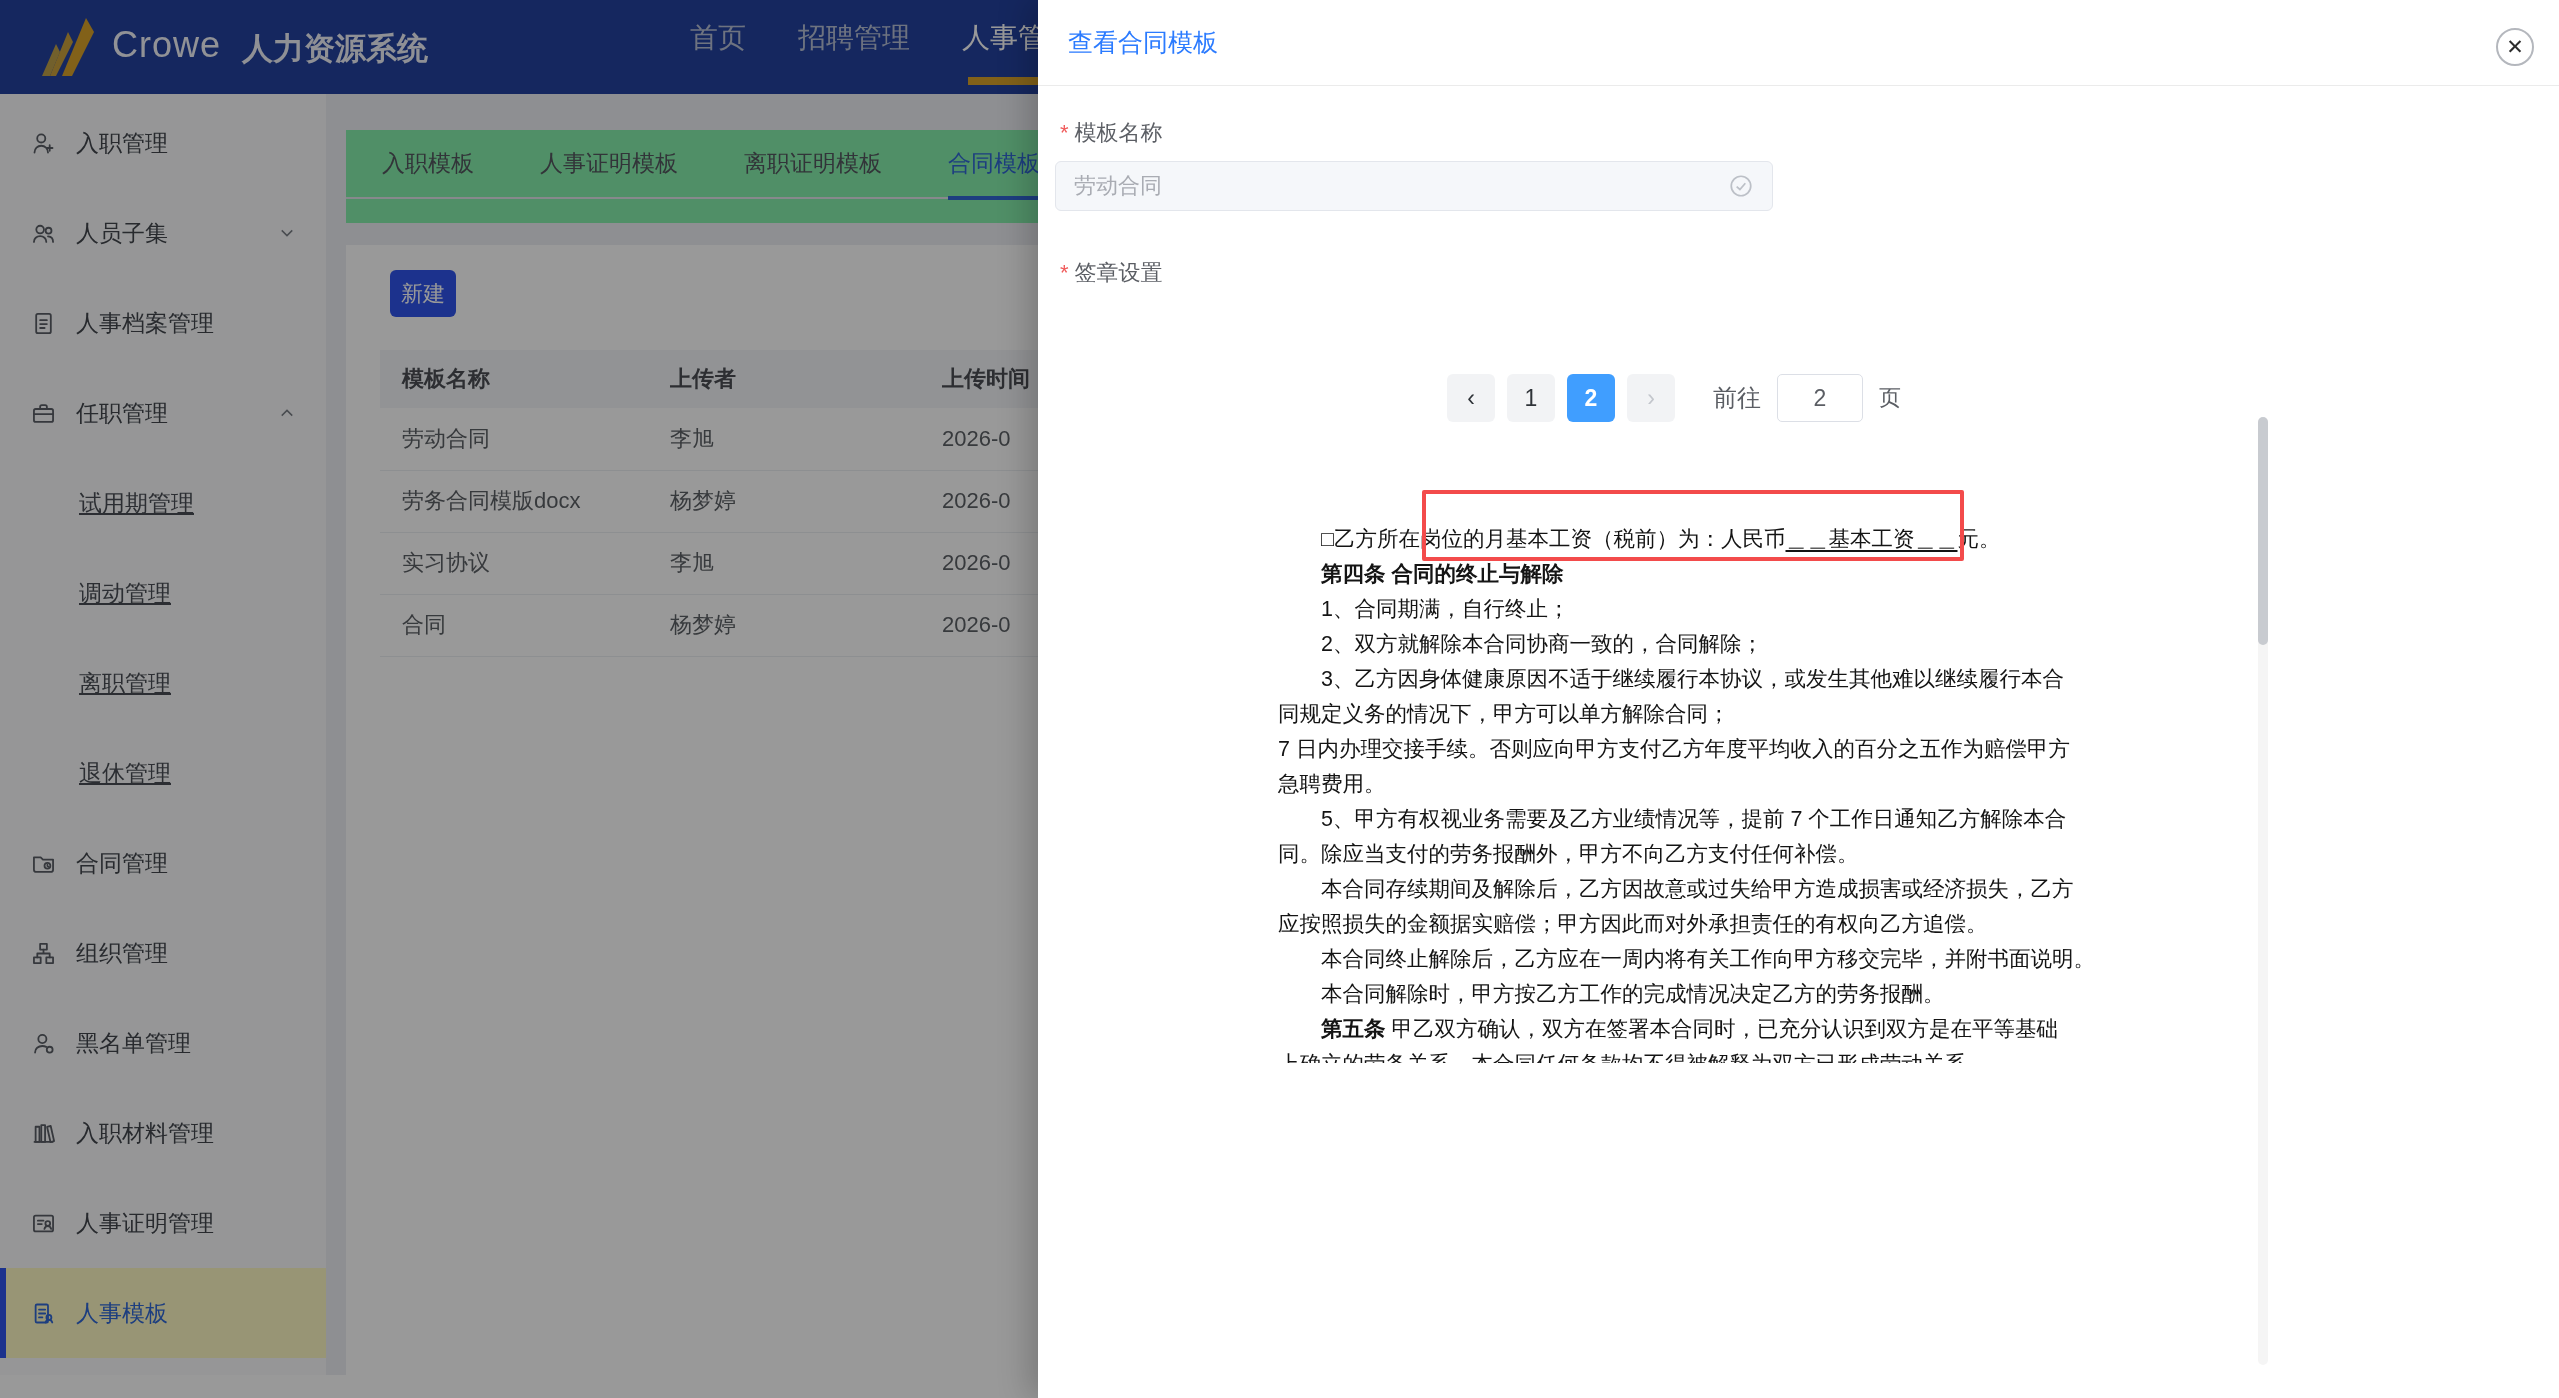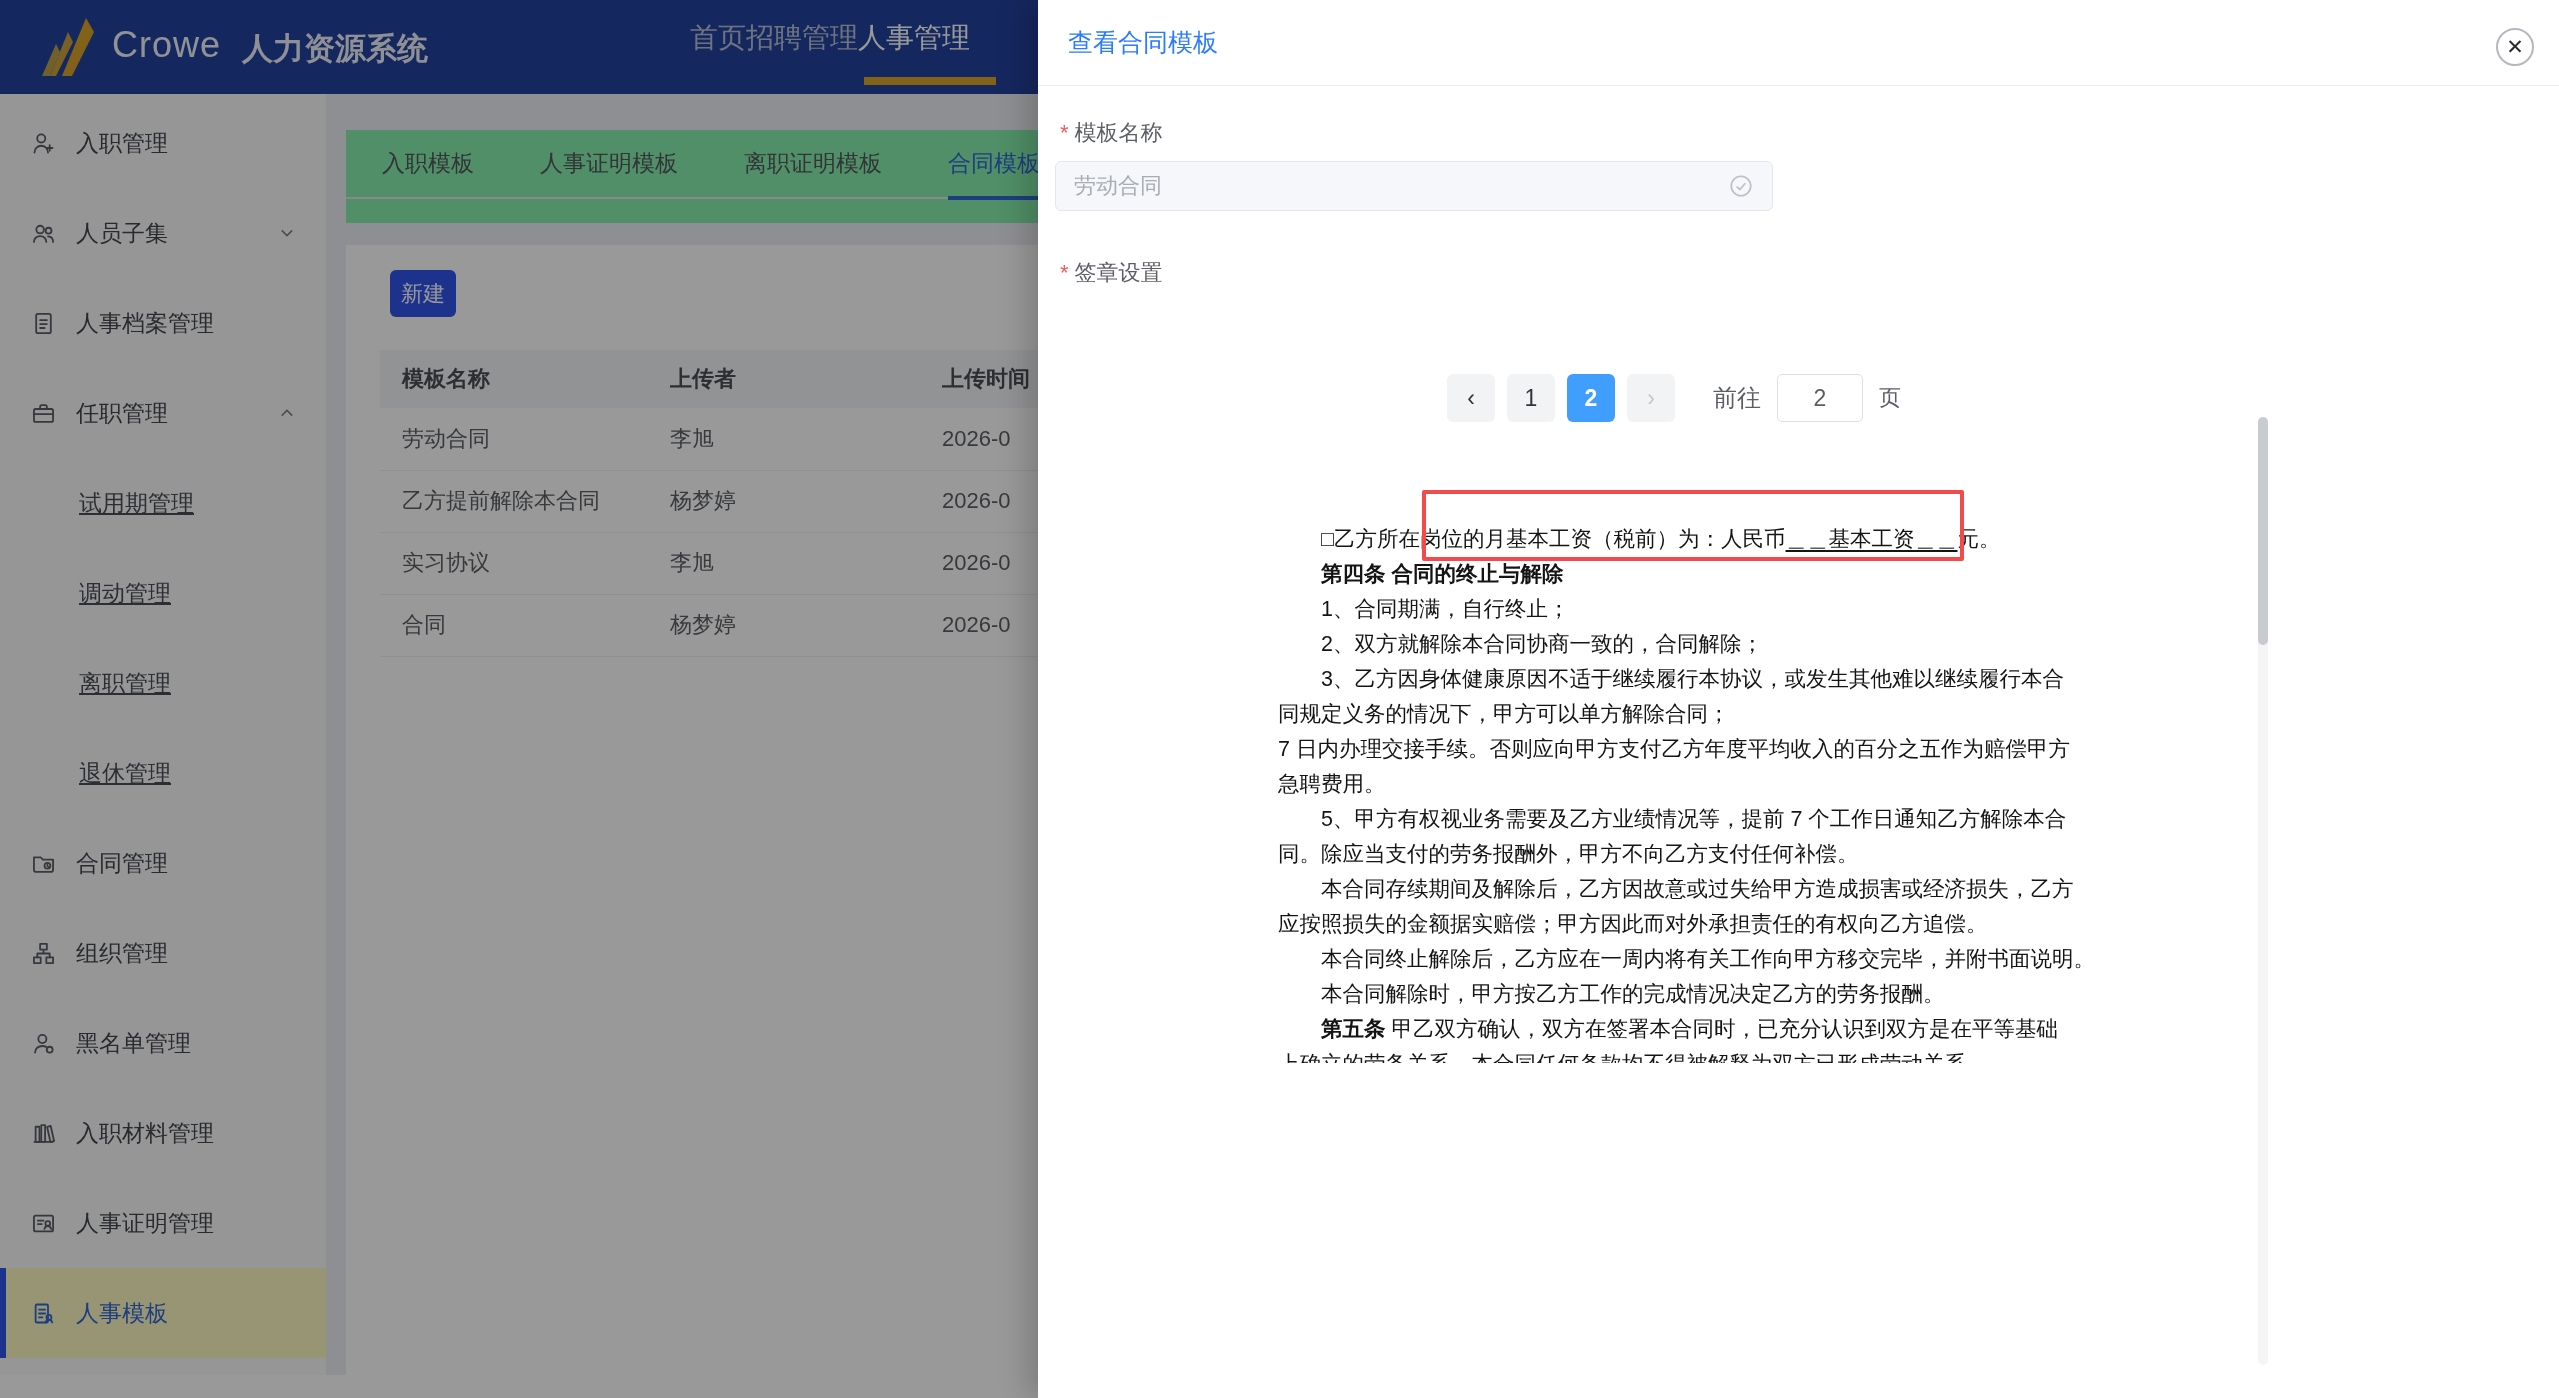--- a/index.html
+++ b/index.html
@@ -6,21 +6,21 @@
   *{box-sizing:border-box;}
   .stage{position:relative;width:2559px;height:1398px;overflow:hidden;
          background:#fff;font-family:"Liberation Sans","DejaVu Sans",sans-serif;
          -webkit-font-smoothing:antialiased;}
   
   .app{position:absolute;inset:0;background:#fff;}
   .navbar{position:absolute;left:0;top:0;width:100%;height:94px;background:#24429e;}
   .nav-logo{position:absolute;left:42px;top:18px;width:56px;height:58px;}
   .brand-name{position:absolute;left:112px;top:24px;font-size:36px;color:#f2f4fa;letter-spacing:1px;}
   .brand-product{position:absolute;left:242px;top:28px;font-size:31px;font-weight:bold;color:#eef1f8;}
-  .nav-items{position:absolute;left:690px;top:0;height:76px;display:flex;align-items:center;}
+  .nav-items{position:absolute;left:690px;top:0;height:76px;display:flex;align-items:center;gap:52px;}
   .nav-item{font-size:28px;color:#b7c0d6;height:94px;line-height:94px;position:relative;white-space:nowrap;}
   .nav-item.active{color:#ffffff;}
   .nav-item.active::after{content:"";position:absolute;left:6px;right:-26px;bottom:0;height:8px;background:#d9a22b;}
   
   .sidebar{position:absolute;left:0;top:94px;width:326px;height:1281px;background:#fafbfc;}
   .menu{padding-top:4px;}
   .menu-item{height:90px;display:flex;align-items:center;padding-left:30px;position:relative;color:#43474e;font-size:23px;cursor:pointer;}
   .menu-item .mi-icon{width:27px;height:27px;flex:0 0 27px;display:inline-block;}
   .menu-item .mi-label{margin-left:19px;white-space:nowrap;text-align:center;}
   .menu-item .mi-chev{position:absolute;right:30px;width:18px;height:18px;}
@@ -231,21 +231,21 @@
               <th>上传时间</th>
             </tr>
           </thead>
         <tbody id="tpl-body">
             <tr>
               <td>劳动合同</td>
               <td>李旭</td>
               <td>2026-0</td>
             </tr>
             <tr>
-              <td>乙方提前解除本合同</td>
+              <td>劳务合同模版docx</td>
               <td>杨梦婷</td>
               <td>2026-0</td>
             </tr>
             <tr>
               <td>实习协议</td>
               <td>李旭</td>
               <td>2026-0</td>
             </tr>
             <tr>
               <td>合同</td>

